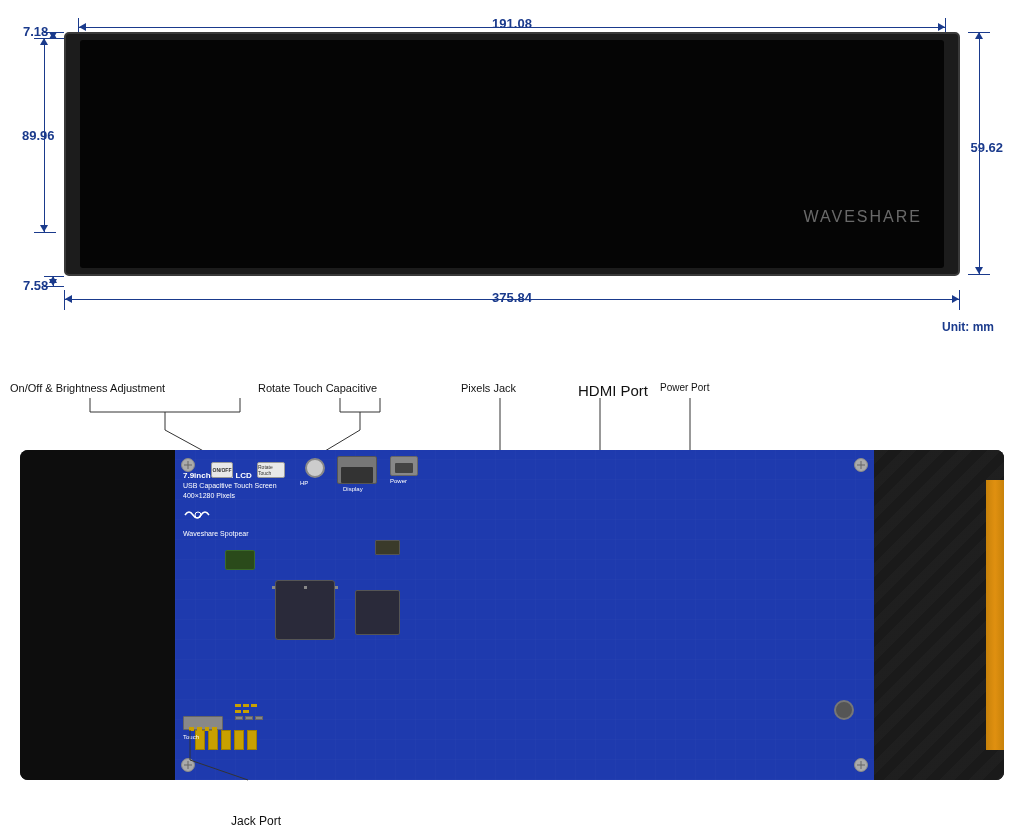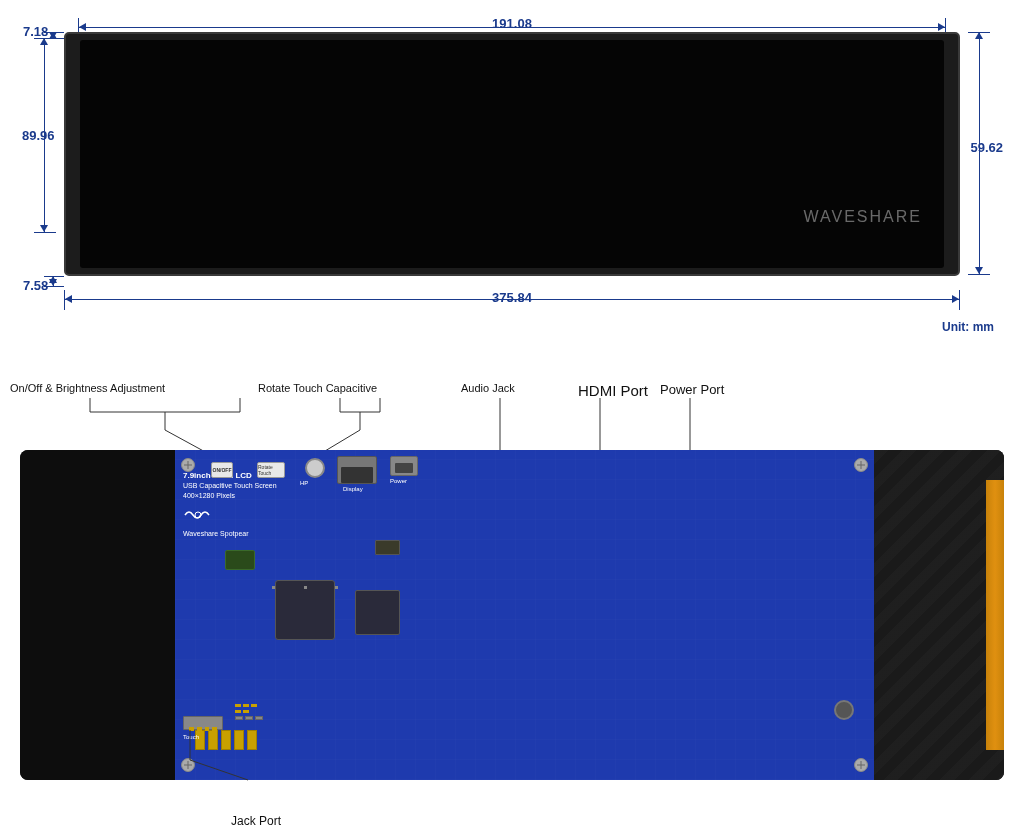--- a/index.html
+++ b/index.html
@@ -197,25 +197,25 @@
   </div>
 
   <div class="bottom-section">
 
     <div class="labels-row">
 
       <div style="position:absolute; left:10px; top:2px; font-size:11px; color:#111; white-space:nowrap;">On/Off &amp; Brightness Adjustment</div>
 
       <div style="position:absolute; left:258px; top:2px; font-size:11px; color:#111; white-space:nowrap;">Rotate Touch Capacitive</div>
 
-      <div style="position:absolute; left:461px; top:2px; font-size:11px; color:#111; white-space:nowrap;">Audio Jack</div>
+      <div style="position:absolute; left:461px; top:2px; font-size:11px; color:#111; white-space:nowrap;">Pixels Jack</div>
 
       <div style="position:absolute; left:578px; top:2px; font-size:15px; color:#111; white-space:nowrap;">HDMI Port</div>
 
-      <div style="position:absolute; left:660px; top:2px; font-size:13px; color:#111; white-space:nowrap;">Power Port</div>
+      <div style="position:absolute; left:660px; top:2px; font-size:10px; color:#111; white-space:nowrap;">Power Port</div>
 
       <svg class="leader-svg" style="position:absolute; top:0; left:0; width:100%; height:450px; pointer-events:none;">
 
         <line x1="90" y1="18" x2="90" y2="32" stroke="#333" stroke-width="1"></line>
         <line x1="90" y1="32" x2="240" y2="32" stroke="#333" stroke-width="1"></line>
         <line x1="240" y1="18" x2="240" y2="32" stroke="#333" stroke-width="1"></line>
         <line x1="165" y1="32" x2="165" y2="50" stroke="#333" stroke-width="1"></line>
 
         <line x1="165" y1="50" x2="220" y2="80" stroke="#333" stroke-width="1"></line>
         <line x1="260" y1="80" x2="240" y2="80" stroke="#333" stroke-width="1"></line>

